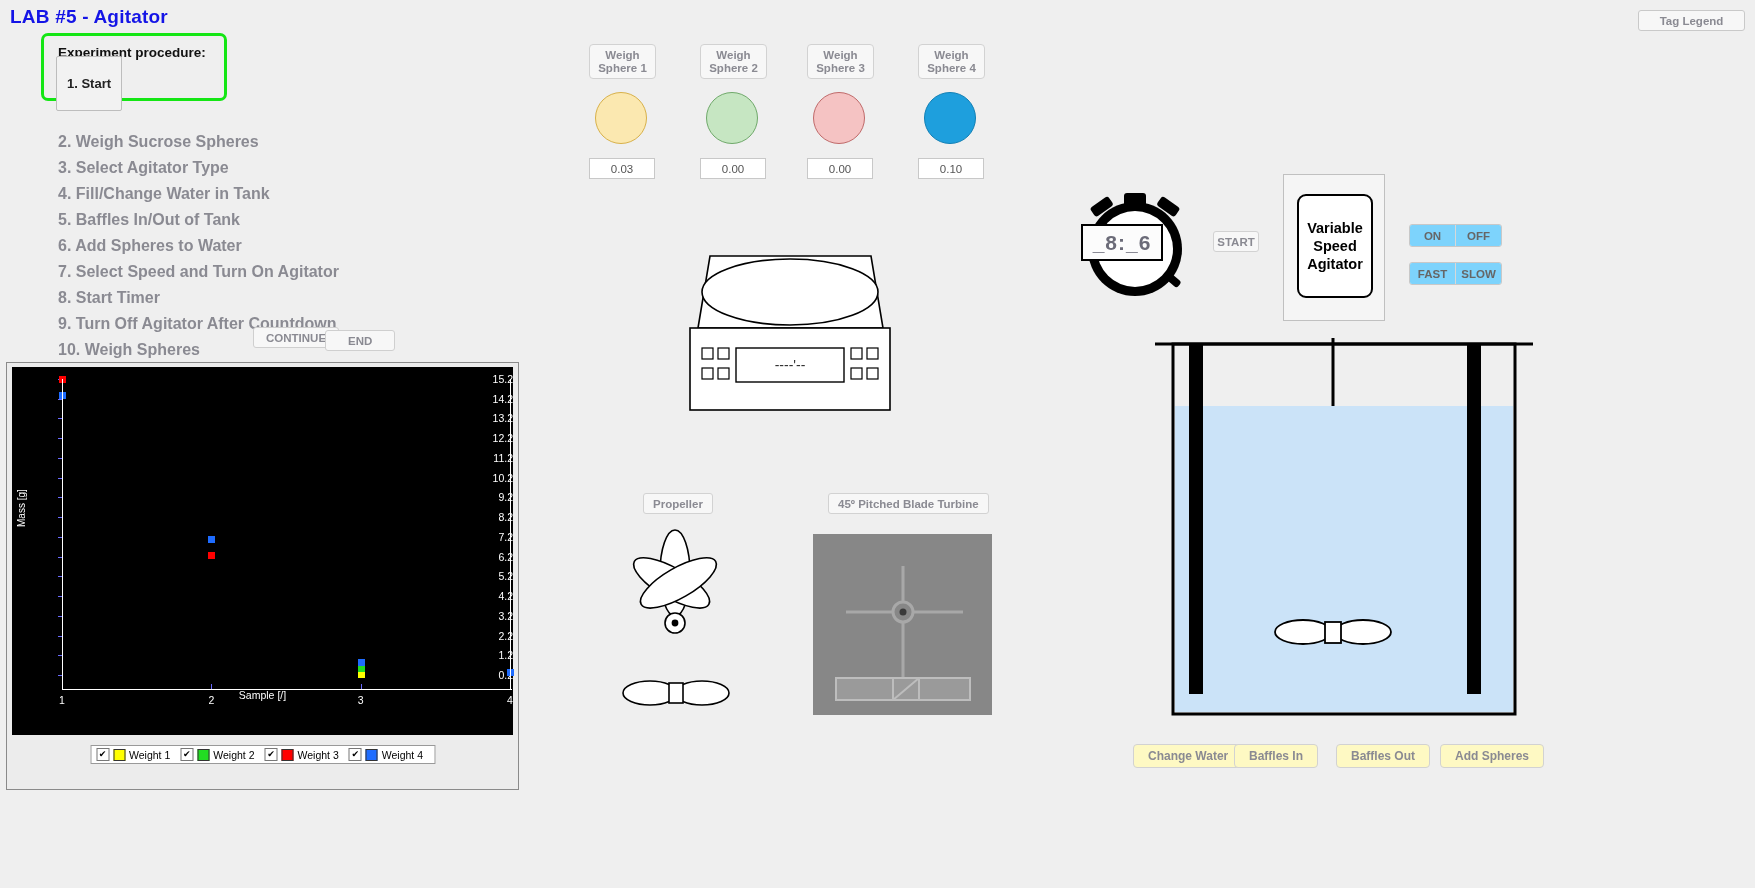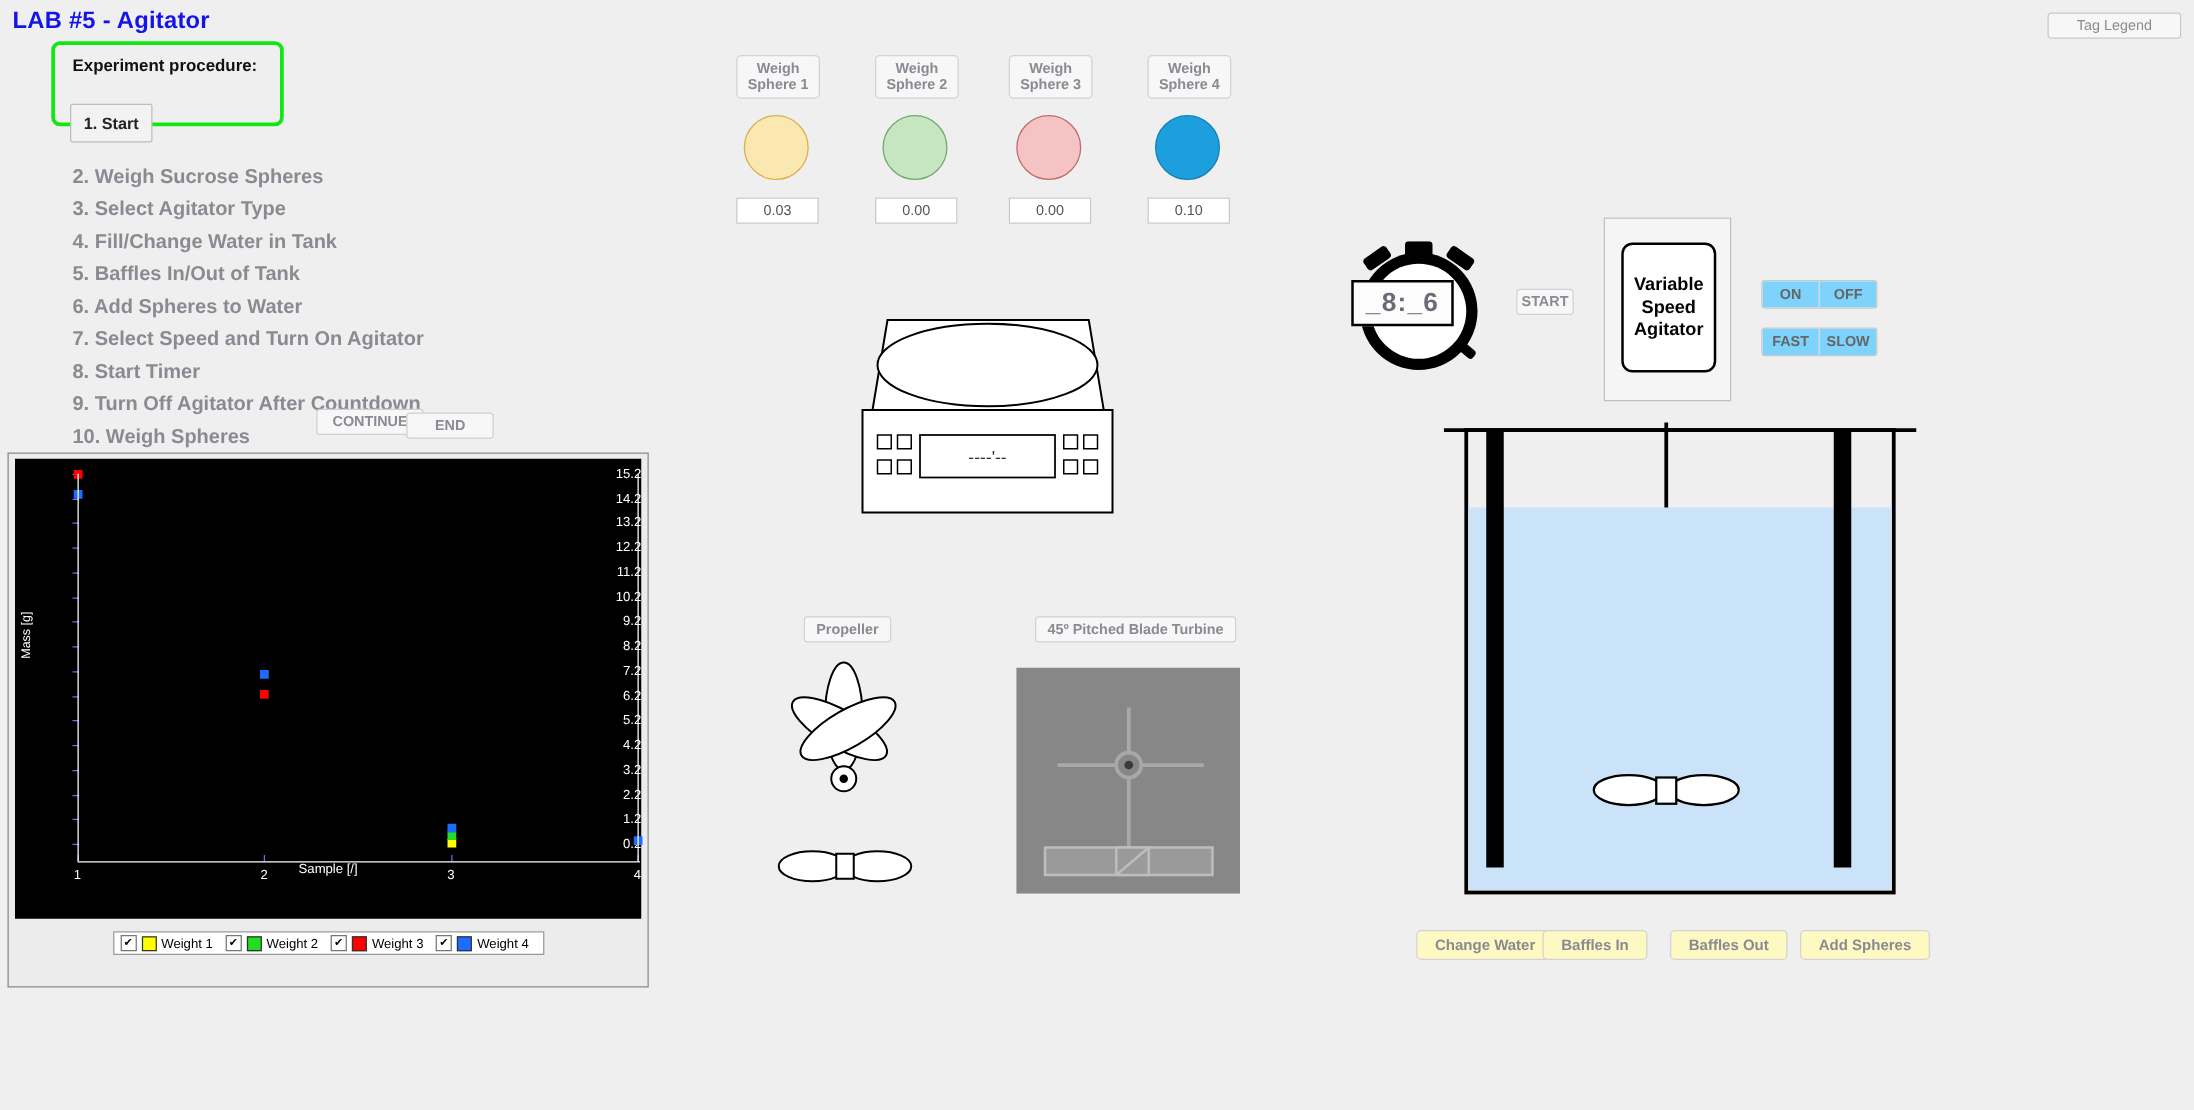--- a/index.html
+++ b/index.html
@@ -14,36 +14,36 @@
   #app-title{
     left:10px;top:6px;font-size:19px;font-weight:bold;color:#1414e6;
     letter-spacing:.2px;
   }
 
   
   #tag-legend-btn{
     right:10px;top:10px;width:105px;height:19px;
     background:#f7f7f7;border:1px solid #c9c9c9;border-radius:3px;
     font-size:11.5px;color:#8a8a92;display:flex;align-items:center;
-    justify-content:center;font-weight:normal;
+    justify-content:center;font-weight:bold;
   }
 
   
   #procedure-box{
     left:41px;top:33px;width:180px;height:62px;
     border:3px solid #14e614;border-radius:7px;background:transparent;
   }
   .proc-head{
     left:58px;top:45px;font-size:13.5px;font-weight:bold;color:#111;
   }
   .proc-item{
     font-size:16px;font-weight:bold;color:#8a8a92;white-space:nowrap;margin-top:37px;
   }
   #step1-btn{
-    left:56px;top:83px;min-width:48px;height:21px;padding:4px 8px;
+    left:56px;top:56px;min-width:48px;height:21px;padding:16px 8px;
     background:#f2f2f2;border:1px solid #bdbdbd;border-radius:2px;
     font-size:13px;font-weight:bold;color:#222;
     display:flex;align-items:center;justify-content:center;
   }
   .mini-btn{
     height:19px;padding:0 12px;background:#f7f7f7;border:1px solid #cfcfcf;
     border-radius:3px;font-size:11.5px;font-weight:bold;color:#8a8a92;
     display:flex;align-items:center;justify-content:center;
   }
 

